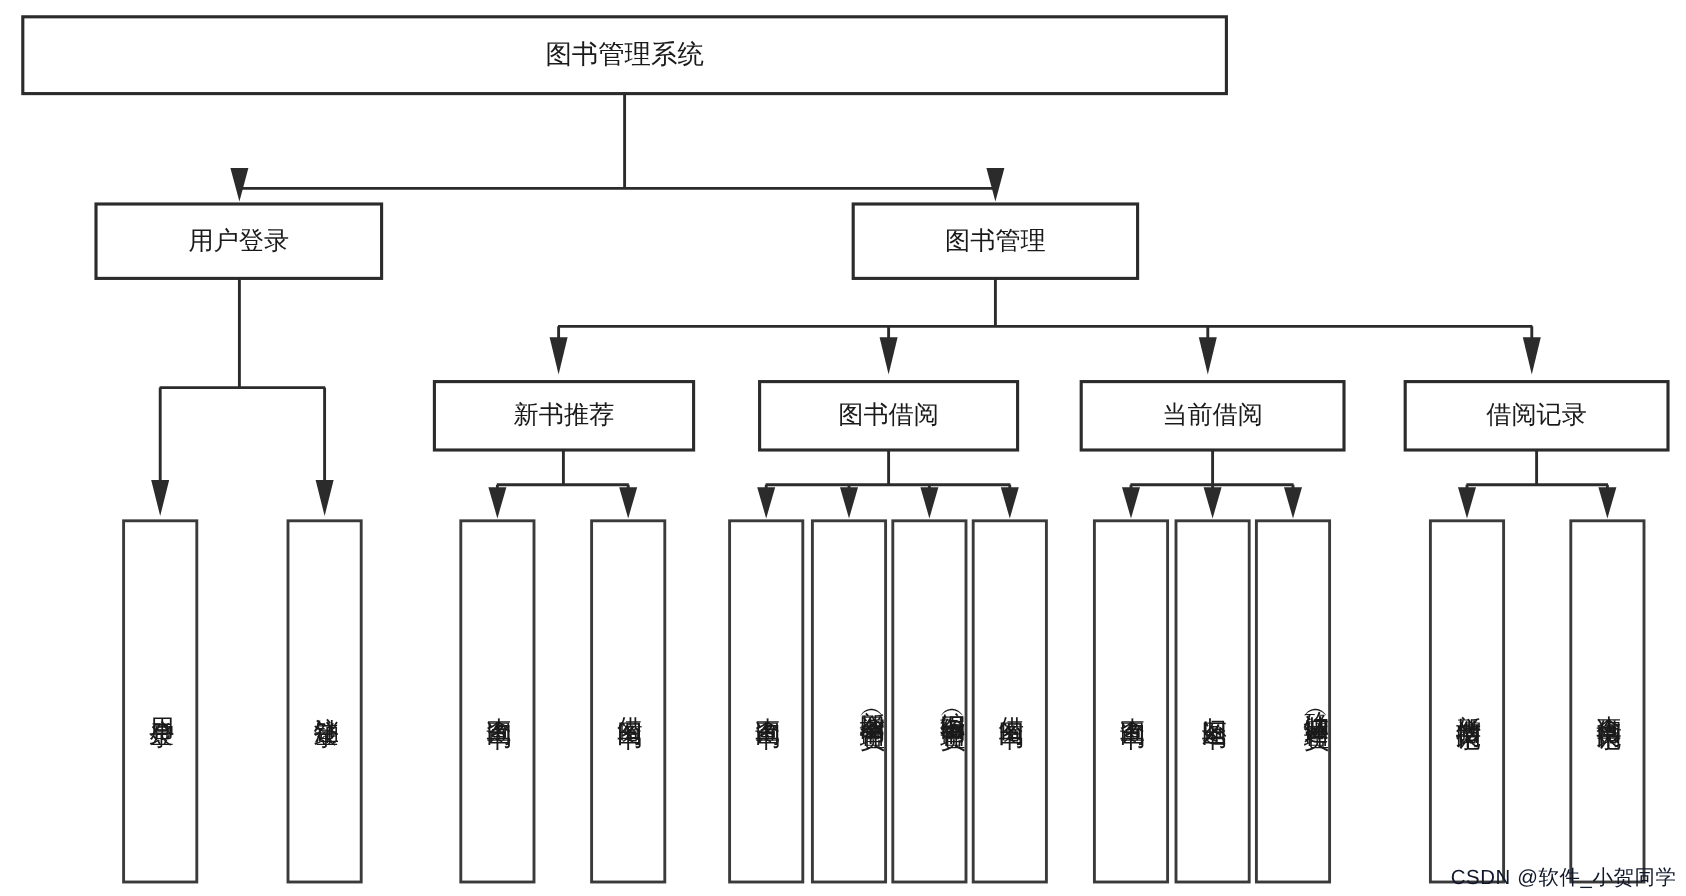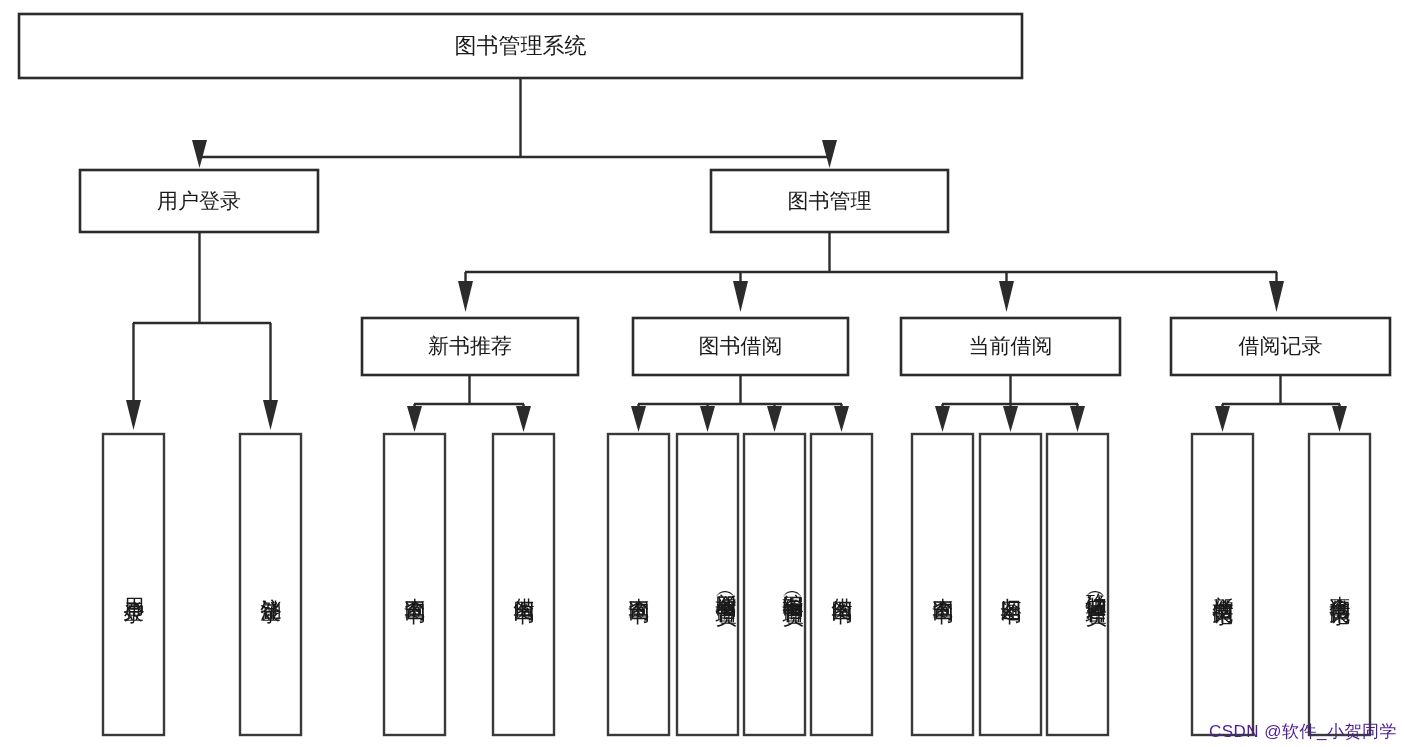--- a/index.html
+++ b/index.html
@@ -71,21 +71,21 @@
     text-align: center;
     white-space: normal;
     pointer-events: none;
   }
   .watermark {
     position: absolute;
     right: 8px;
     bottom: 4px;
     font-family: "Liberation Sans", "DejaVu Sans", sans-serif;
     font-size: 17px;
-    color: #4c1d95;
+    color: #0f172a;
     letter-spacing: 0.5px;
     white-space: nowrap;
     text-align: center;
   }
 </style>
 </head>
 <body>
 
 <div id="diagram-root">
 

